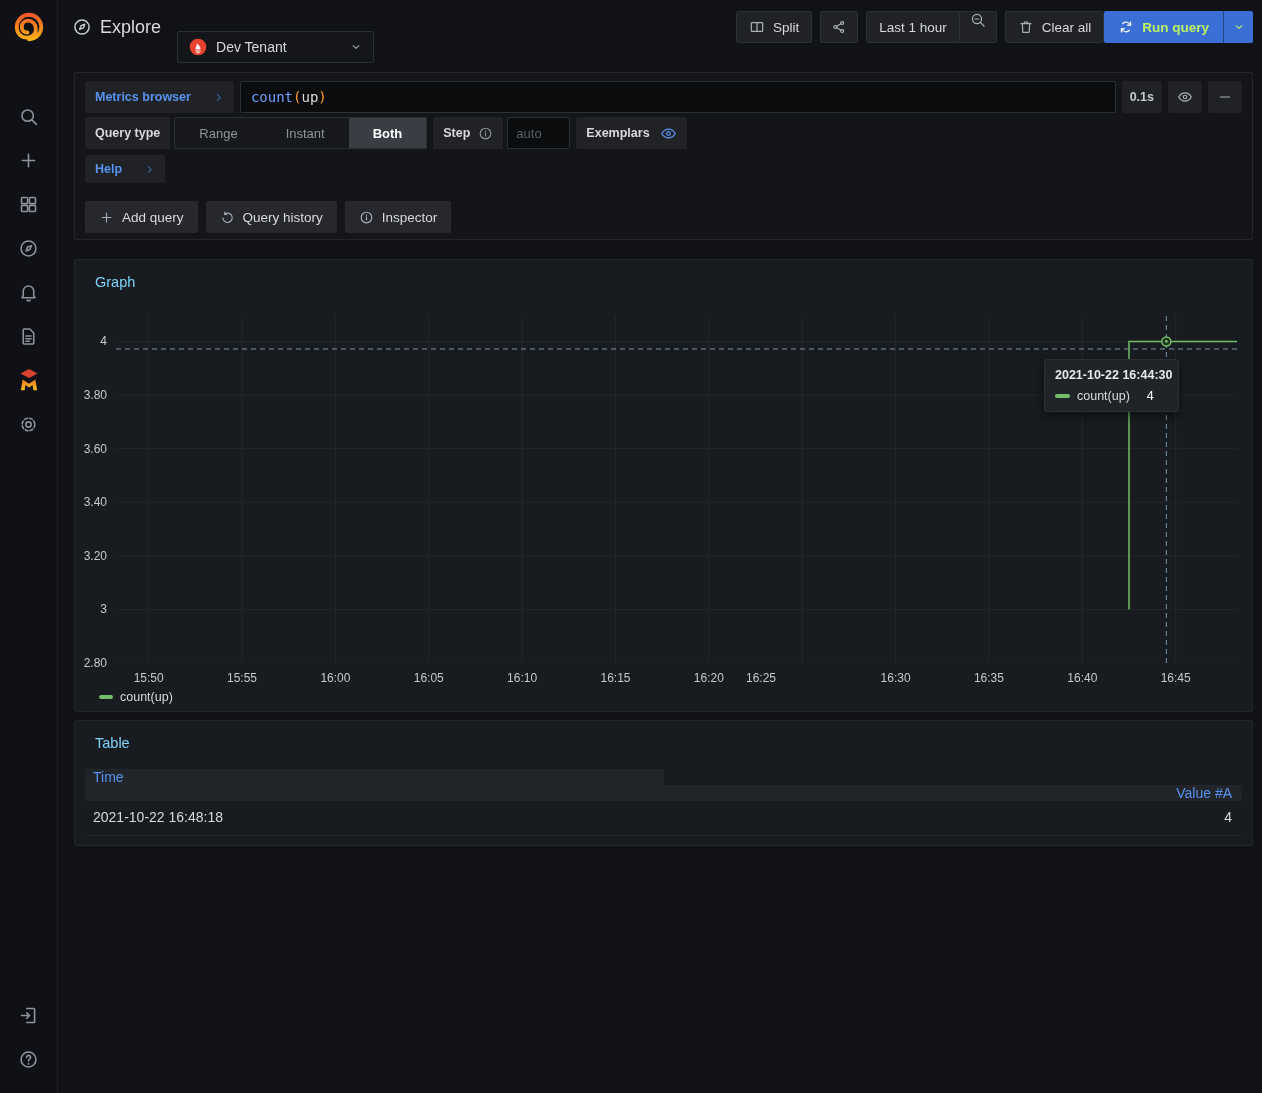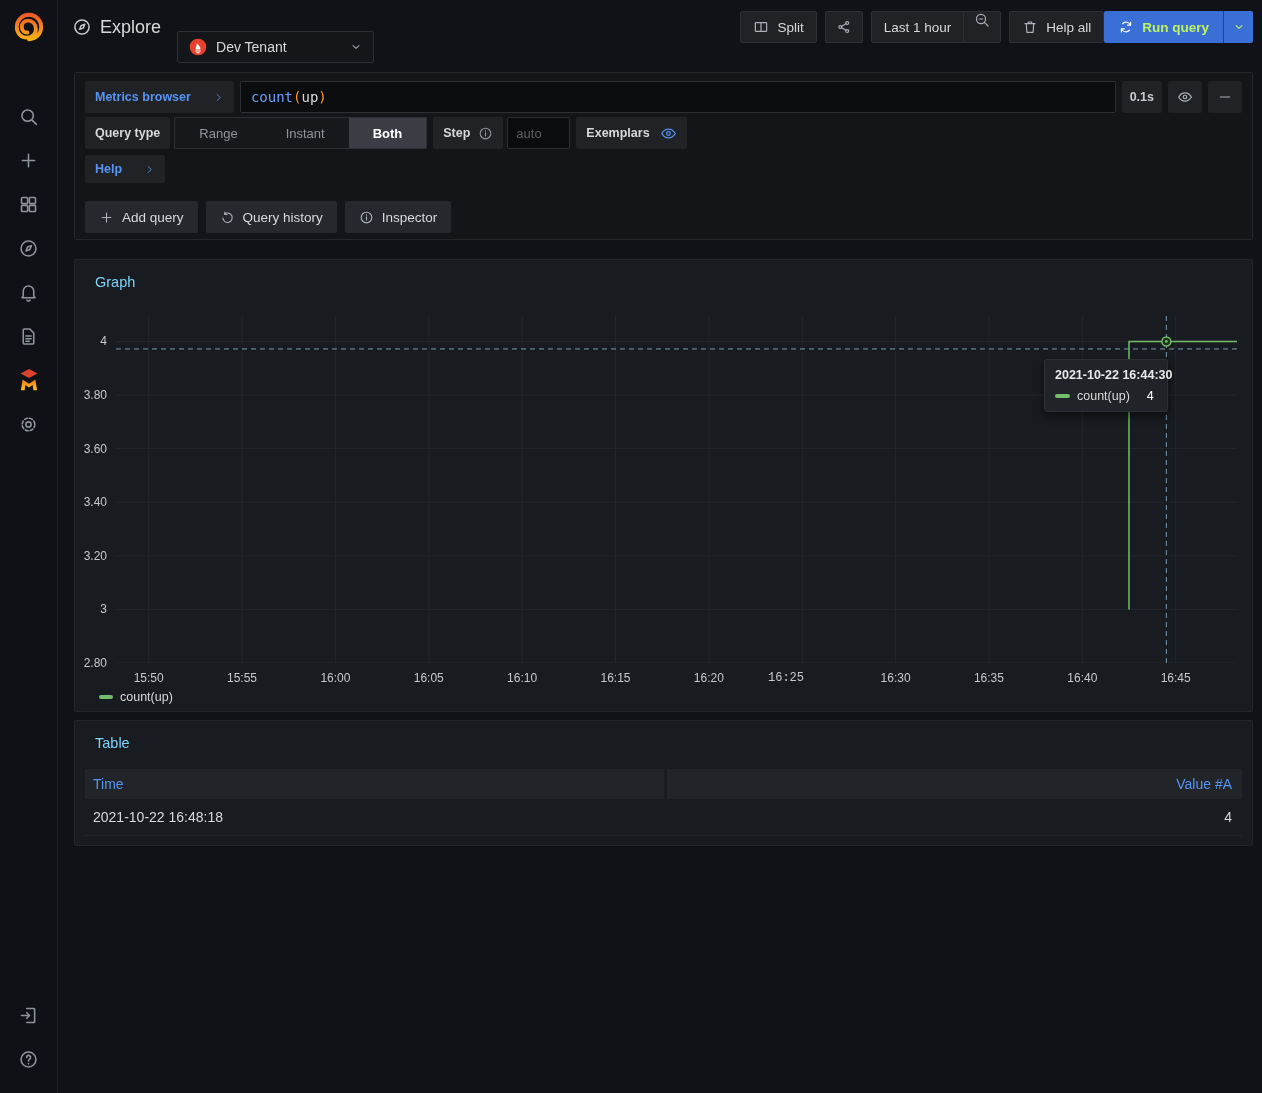--- a/index.html
+++ b/index.html
@@ -112,32 +112,32 @@
   .panel-title { position:absolute; left:20px; top:14px; font-size:14.5px; font-weight:500; color:#7dd3fc; }
 
   
   #plot { position:absolute; left:41px; top:56px; width:1121px; height:347px; }
   .ylabel { position:absolute; left:0; width:32px; text-align:right; font-size:12px; color:#c8c9ce; }
   .xlabel { position:absolute; width:64px; margin-left:-32px; text-align:center; font-size:12px; color:#c8c9ce; top:411px; }
   #legend { position:absolute; left:24px; top:430px; display:flex; align-items:center; gap:7px; cursor:pointer; }
   #legend .swatch { width:14px; height:4px; border-radius:2px; }
   #legend .lbl { font-size:12.5px; color:#d8d9da; }
   #gtooltip {
-    position:absolute; left:969px; top:99px; width:124px; background:#202328;
+    position:absolute; left:969px; top:99px; width:135px; background:#202328;
     border:1px solid #2c2f34; border-radius:3px; padding:8px 10px;
     box-shadow:0 4px 8px rgba(0,0,0,.5); z-index:5;
   }
   #gtooltip .tt-time { font-size:12.5px; font-weight:700; color:#e8e9ea; white-space:nowrap; }
   #gtooltip .tt-row { margin-top:7px; display:flex; align-items:center; gap:7px; font-size:12.5px; }
   #gtooltip .tt-swatch { width:15px; height:4px; border-radius:2px; }
   #gtooltip .tt-val { margin-left:10px; color:#fff; }
 
   
   #tbl { position:absolute; left:10px; right:10px; top:48px; }
-  .thead { display:flex; height:30px; }
+  .thead { display:flex; height:30px;flex-direction:column; }
   .thead .hcell { background:#212428; display:flex; align-items:center; font-size:14px; color:#5794f2; cursor:pointer; }
   .thead .hcell.c1 { width:579px; padding-left:8px; margin-right:3px; }
   .thead .hcell.c2 { flex:1; justify-content:flex-end; padding-right:10px; }
   .trow { display:flex; height:37px; border-bottom:1px solid #24262b; }
   .trow .cell { display:flex; align-items:center; font-size:14px; color:#d8d9da; }
   .trow .cell.c1 { width:579px; padding-left:8px; margin-right:3px; }
   .trow .cell.c2 { flex:1; justify-content:flex-end; padding-right:10px; }
 </style>
 </head>
 <body>
@@ -395,21 +395,21 @@
     <div class="seg">
       <svg class="i">
           <use href="#i-zoomout"></use>
         </svg>
     </div>
   </div>
   <div class="tbtn">
     <svg class="i">
         <use href="#i-trash"></use>
       </svg>
-    <span>Help all</span>
+    <span>Clear all</span>
   </div>
   <div class="run-btn">
     <div class="main">
       <svg class="i">
           <use href="#i-sync"></use>
         </svg>
       <span>Run query</span>
     </div>
     <div class="dd">
       <svg class="i">
@@ -549,21 +549,21 @@
       </svg>
   </div>
   <div id="xaxis">
       <div class="xlabel" style="left: 73.6777px;">15:50</div>
       <div class="xlabel" style="left: 167.042px;">15:55</div>
       <div class="xlabel" style="left: 260.407px;">16:00</div>
       <div class="xlabel" style="left: 353.772px;">16:05</div>
       <div class="xlabel" style="left: 447.137px;">16:10</div>
       <div class="xlabel" style="left: 540.502px;">16:15</div>
       <div class="xlabel" style="left: 633.866px;">16:20</div>
-      <div class="xlabel" style="left: 711px; font-family: Liberation Mono, monospace;">16:25</div>
+      <div class="xlabel" style="left: 686px;">16:25</div>
       <div class="xlabel" style="left: 820.596px;">16:30</div>
       <div class="xlabel" style="left: 913.961px;">16:35</div>
       <div class="xlabel" style="left: 1007.33px;">16:40</div>
       <div class="xlabel" style="left: 1100.69px;">16:45</div>
     </div>
   <div id="legend">
     <span class="swatch" style="background: rgb(115, 191, 105);"></span>
     <span class="lbl">count(up)</span>
   </div>
   <div id="gtooltip">

